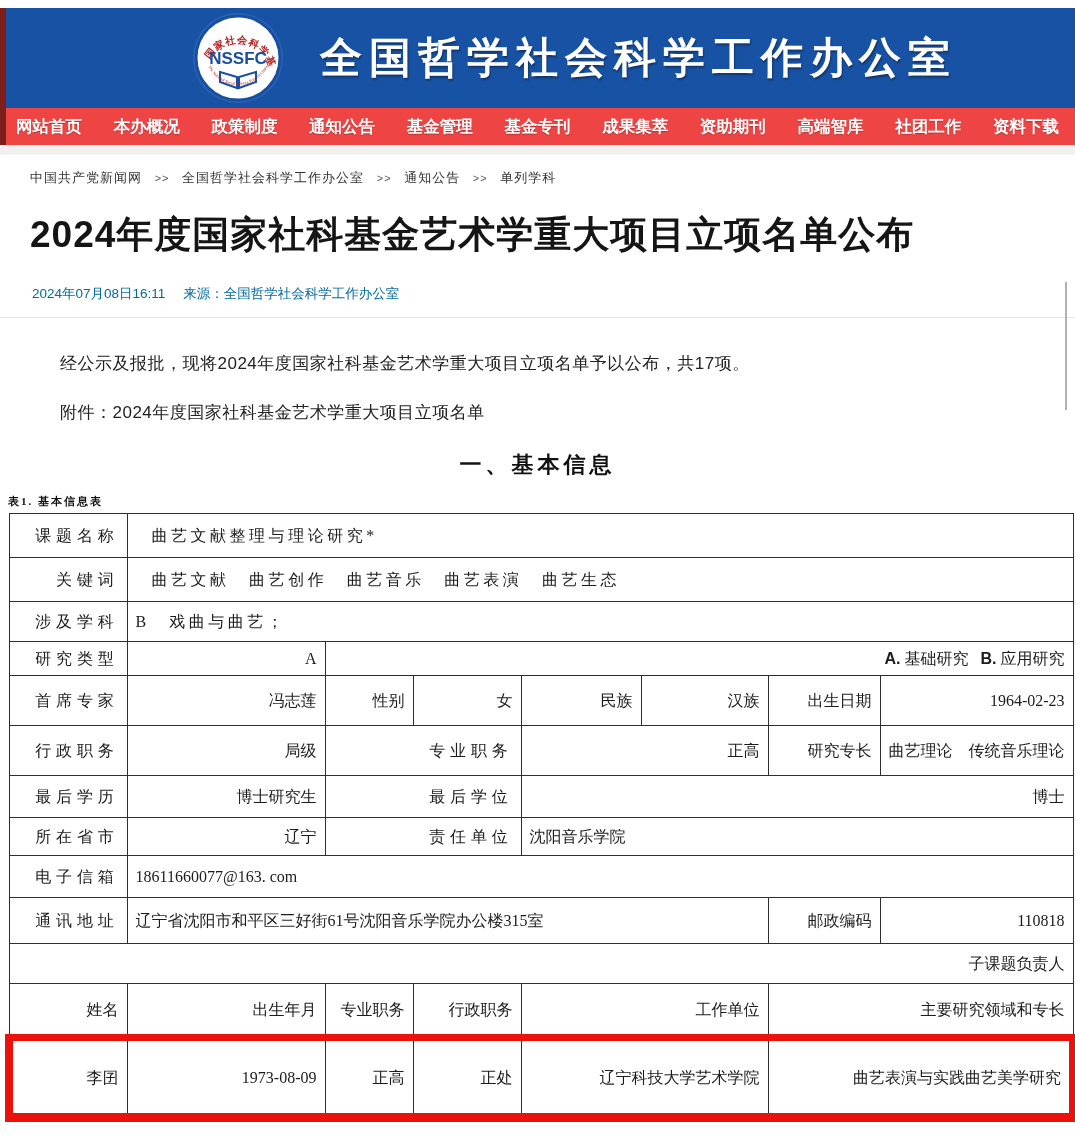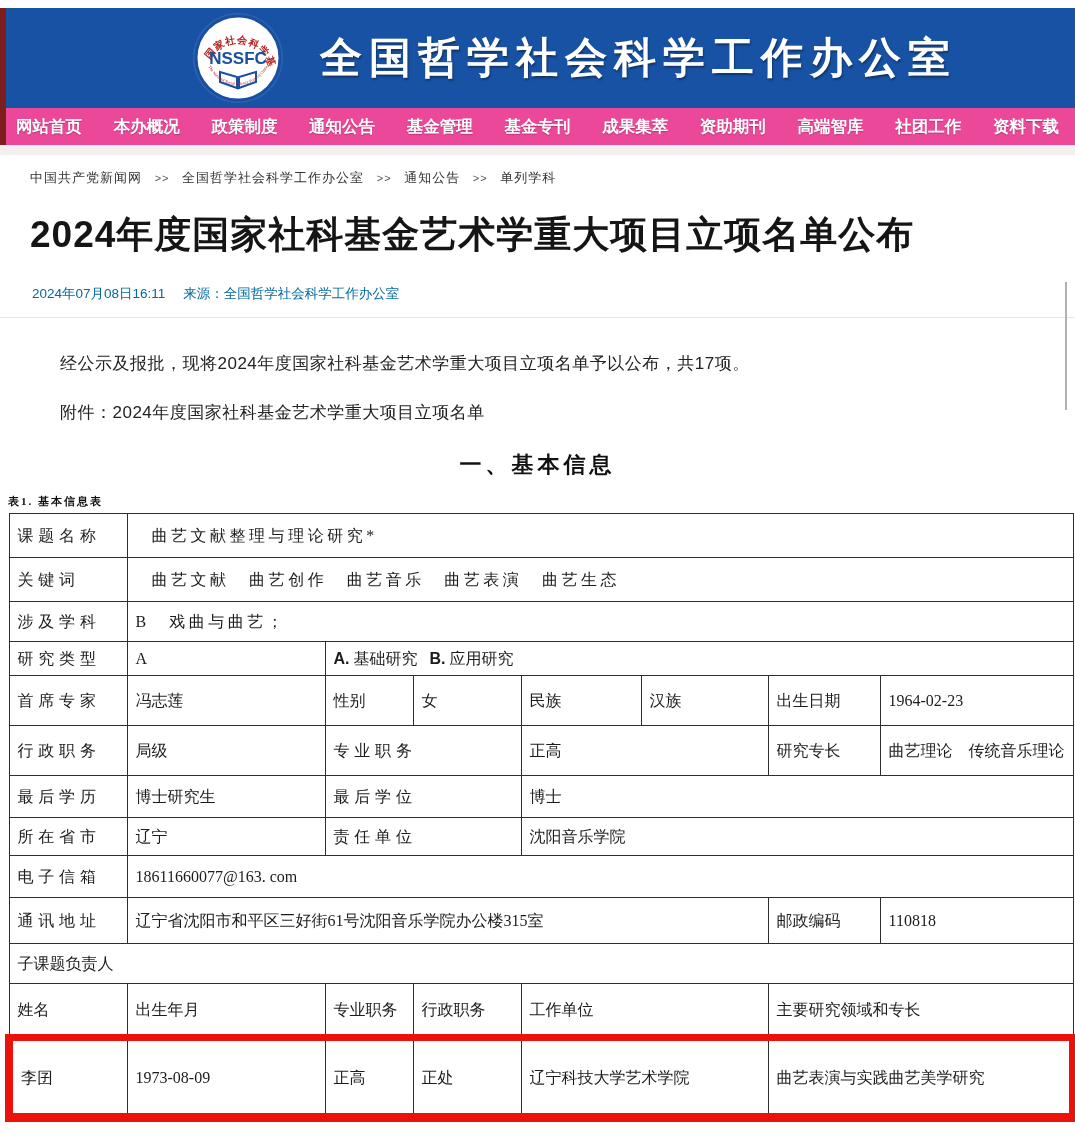--- a/index.html
+++ b/index.html
@@ -23,21 +23,21 @@
   .org-cn {
     color:#ffffff; font-size:42px; font-weight:bold; letter-spacing:7px;
     text-shadow:1px 2px 2px rgba(0,0,0,.35); line-height:1.15; white-space:nowrap;
   }
   .org-en {
     color:#d4e59a; font-size:20px; letter-spacing:1.5px; margin-top:6px;
     font-family:"Liberation Sans","DejaVu Sans",sans-serif; white-space:nowrap;
   }
   
   .main-nav {
-    height:37px; background:#ec4899; display:flex; align-items:center;
+    height:37px; background:#ef4444; display:flex; align-items:center;
     justify-content:space-between; padding:0 16px;
     font-family:"Liberation Sans","DejaVu Sans",sans-serif;
   }
   .main-nav .nav-item {
     color:#ffffff; font-size:16.5px; font-weight:bold; white-space:nowrap;
     cursor:pointer; text-shadow:0 1px 1px rgba(0,0,0,.25);
   }
   .under-nav-strip { height:10px; background:#f3f1f0; }
   
   .breadcrumb {
@@ -80,21 +80,21 @@
     margin:14px 0 4px 8px; font-size:11px; font-weight:bold; color:#111;
     letter-spacing:2px;
   }
   
   table.info-table {
     width:1064px; margin-left:5px; border-collapse:collapse;
     table-layout:fixed; font-size:16px; color:#1c1c1c;
   }
   .info-table td {
     border:1.5px solid #2e2e2e; padding:3px 8px; vertical-align:middle;
-    text-align:left; line-height:1.45; overflow:hidden;
+    text-align:right; line-height:1.45; overflow:hidden;
   }
   .info-table td.lbl { letter-spacing:.30em; }
   .info-table td.left { text-align:left; }
   .info-table td.left-ind { text-align:left; padding-left:24px; }
   .info-table td.sp { letter-spacing:.22em; }
   .opt-key { font-weight:bold; font-family:"Liberation Sans","DejaVu Sans",sans-serif; }
   .opt-val { margin-right:8px; }
   tr.highlight td { border-top:7px solid #ec120b; border-bottom:9px solid #ec120b; }
   tr.highlight td:first-child { border-left:8px solid #ec120b; }
   tr.highlight td:last-child  { border-right:8px solid #ec120b; }

